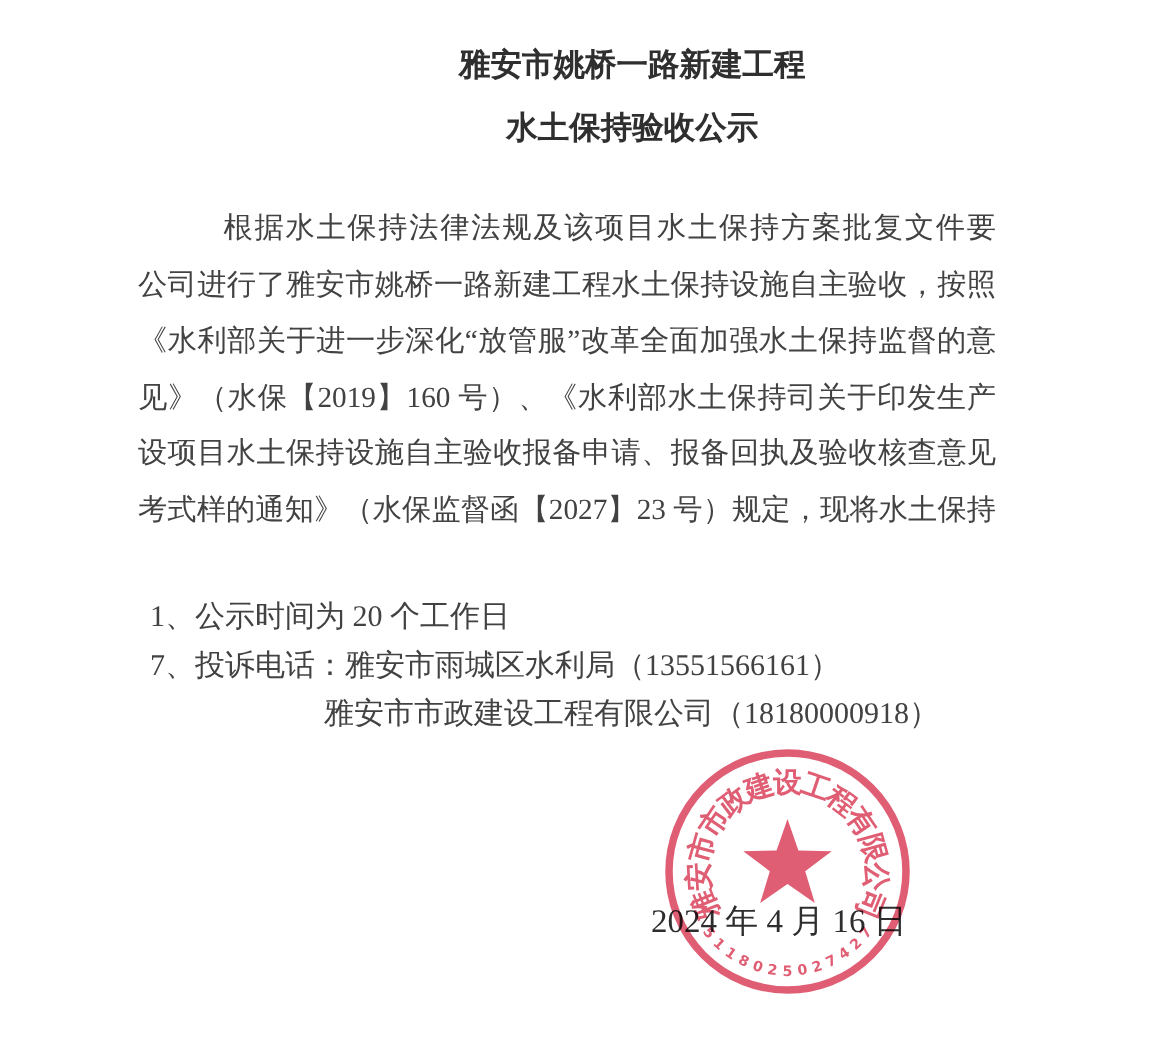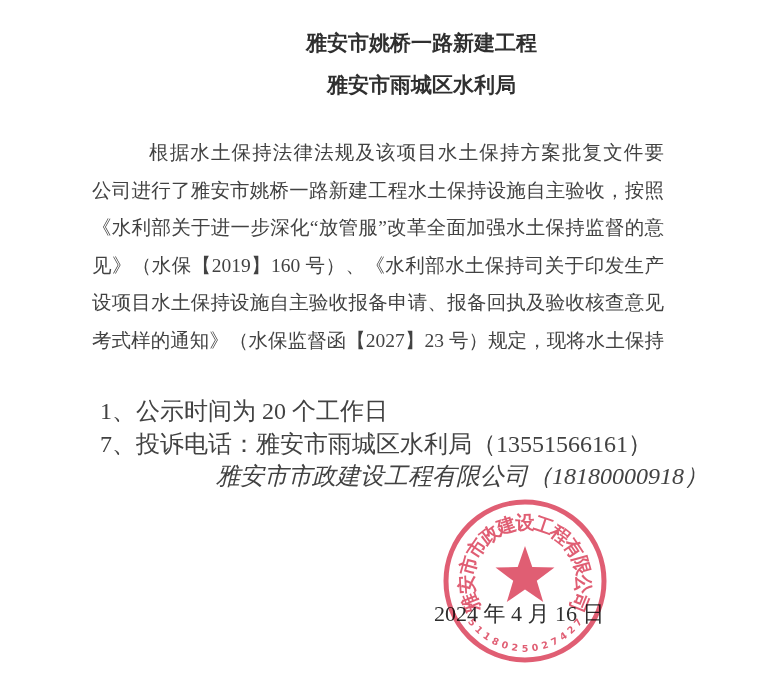--- a/index.html
+++ b/index.html
@@ -11,35 +11,35 @@
     position:absolute;left:0;right:0;text-align:center;padding-left:62px;
     font-family:"DejaVu Sans","Liberation Sans",sans-serif;
     font-weight:bold;color:#2f2f2f;font-size:21px;
   }
   .title1{top:29px;}
   .title2{top:71px;}
   .para{position:absolute;left:92px;top:134px;width:572px;font-size:19.5px;color:#424242;}
   .para .ln{height:37.5px;line-height:37.5px;overflow:hidden;}
   .para .just{text-align:justify;text-align-last:justify;}
   .para .first{padding-left:57px;}
-  .list{position:absolute;left:100px;top:395px;font-size:24px;color:#424242;}
+  .list{position:absolute;left:100px;top:395px;font-size:20px;color:#424242;}
   .list .li{height:32.5px;line-height:32.5px;white-space:nowrap;}
-  .list .li3{padding-left:116px;font-style:italic;}
+  .list .li3{padding-left:116px;}
   .sig{position:absolute;left:371px;top:556px;font-size:21px;color:#2e2e2e;letter-spacing:.5px;white-space:nowrap;z-index:1;}
   .date{position:absolute;left:434px;top:599px;font-size:22px;color:#2e2e2e;white-space:nowrap;z-index:1;}
   .seal{position:absolute;left:441px;top:497px;width:168px;height:168px;z-index:2;mix-blend-mode:multiply;opacity:.88;}
   .seal svg{width:100%;height:100%;font-family:"DejaVu Sans","Liberation Sans",sans-serif;}
 </style>
 </head>
 <body>
 
 <div class="page">
 
   <div class="title title1">雅安市姚桥一路新建工程</div>
-  <div class="title title2">雅安市雨城区水利局</div>
+  <div class="title title2">水土保持验收公示</div>
 
   <div class="para">
     <div class="ln just first">根据水土保持法律法规及该项目水土保持方案批复文件要求，我</div>
     <div class="ln just">公司进行了雅安市姚桥一路新建工程水土保持设施自主验收，按照</div>
     <div class="ln just">《水利部关于进一步深化“放管服”改革全面加强水土保持监督的意</div>
     <div class="ln just">见》（水保【2019】160 号）、《水利部水土保持司关于印发生产建</div>
     <div class="ln just">设项目水土保持设施自主验收报备申请、报备回执及验收核查意见参</div>
     <div class="ln just">考式样的通知》（水保监督函【2027】23 号）规定，现将水土保持</div>
   </div>
 

